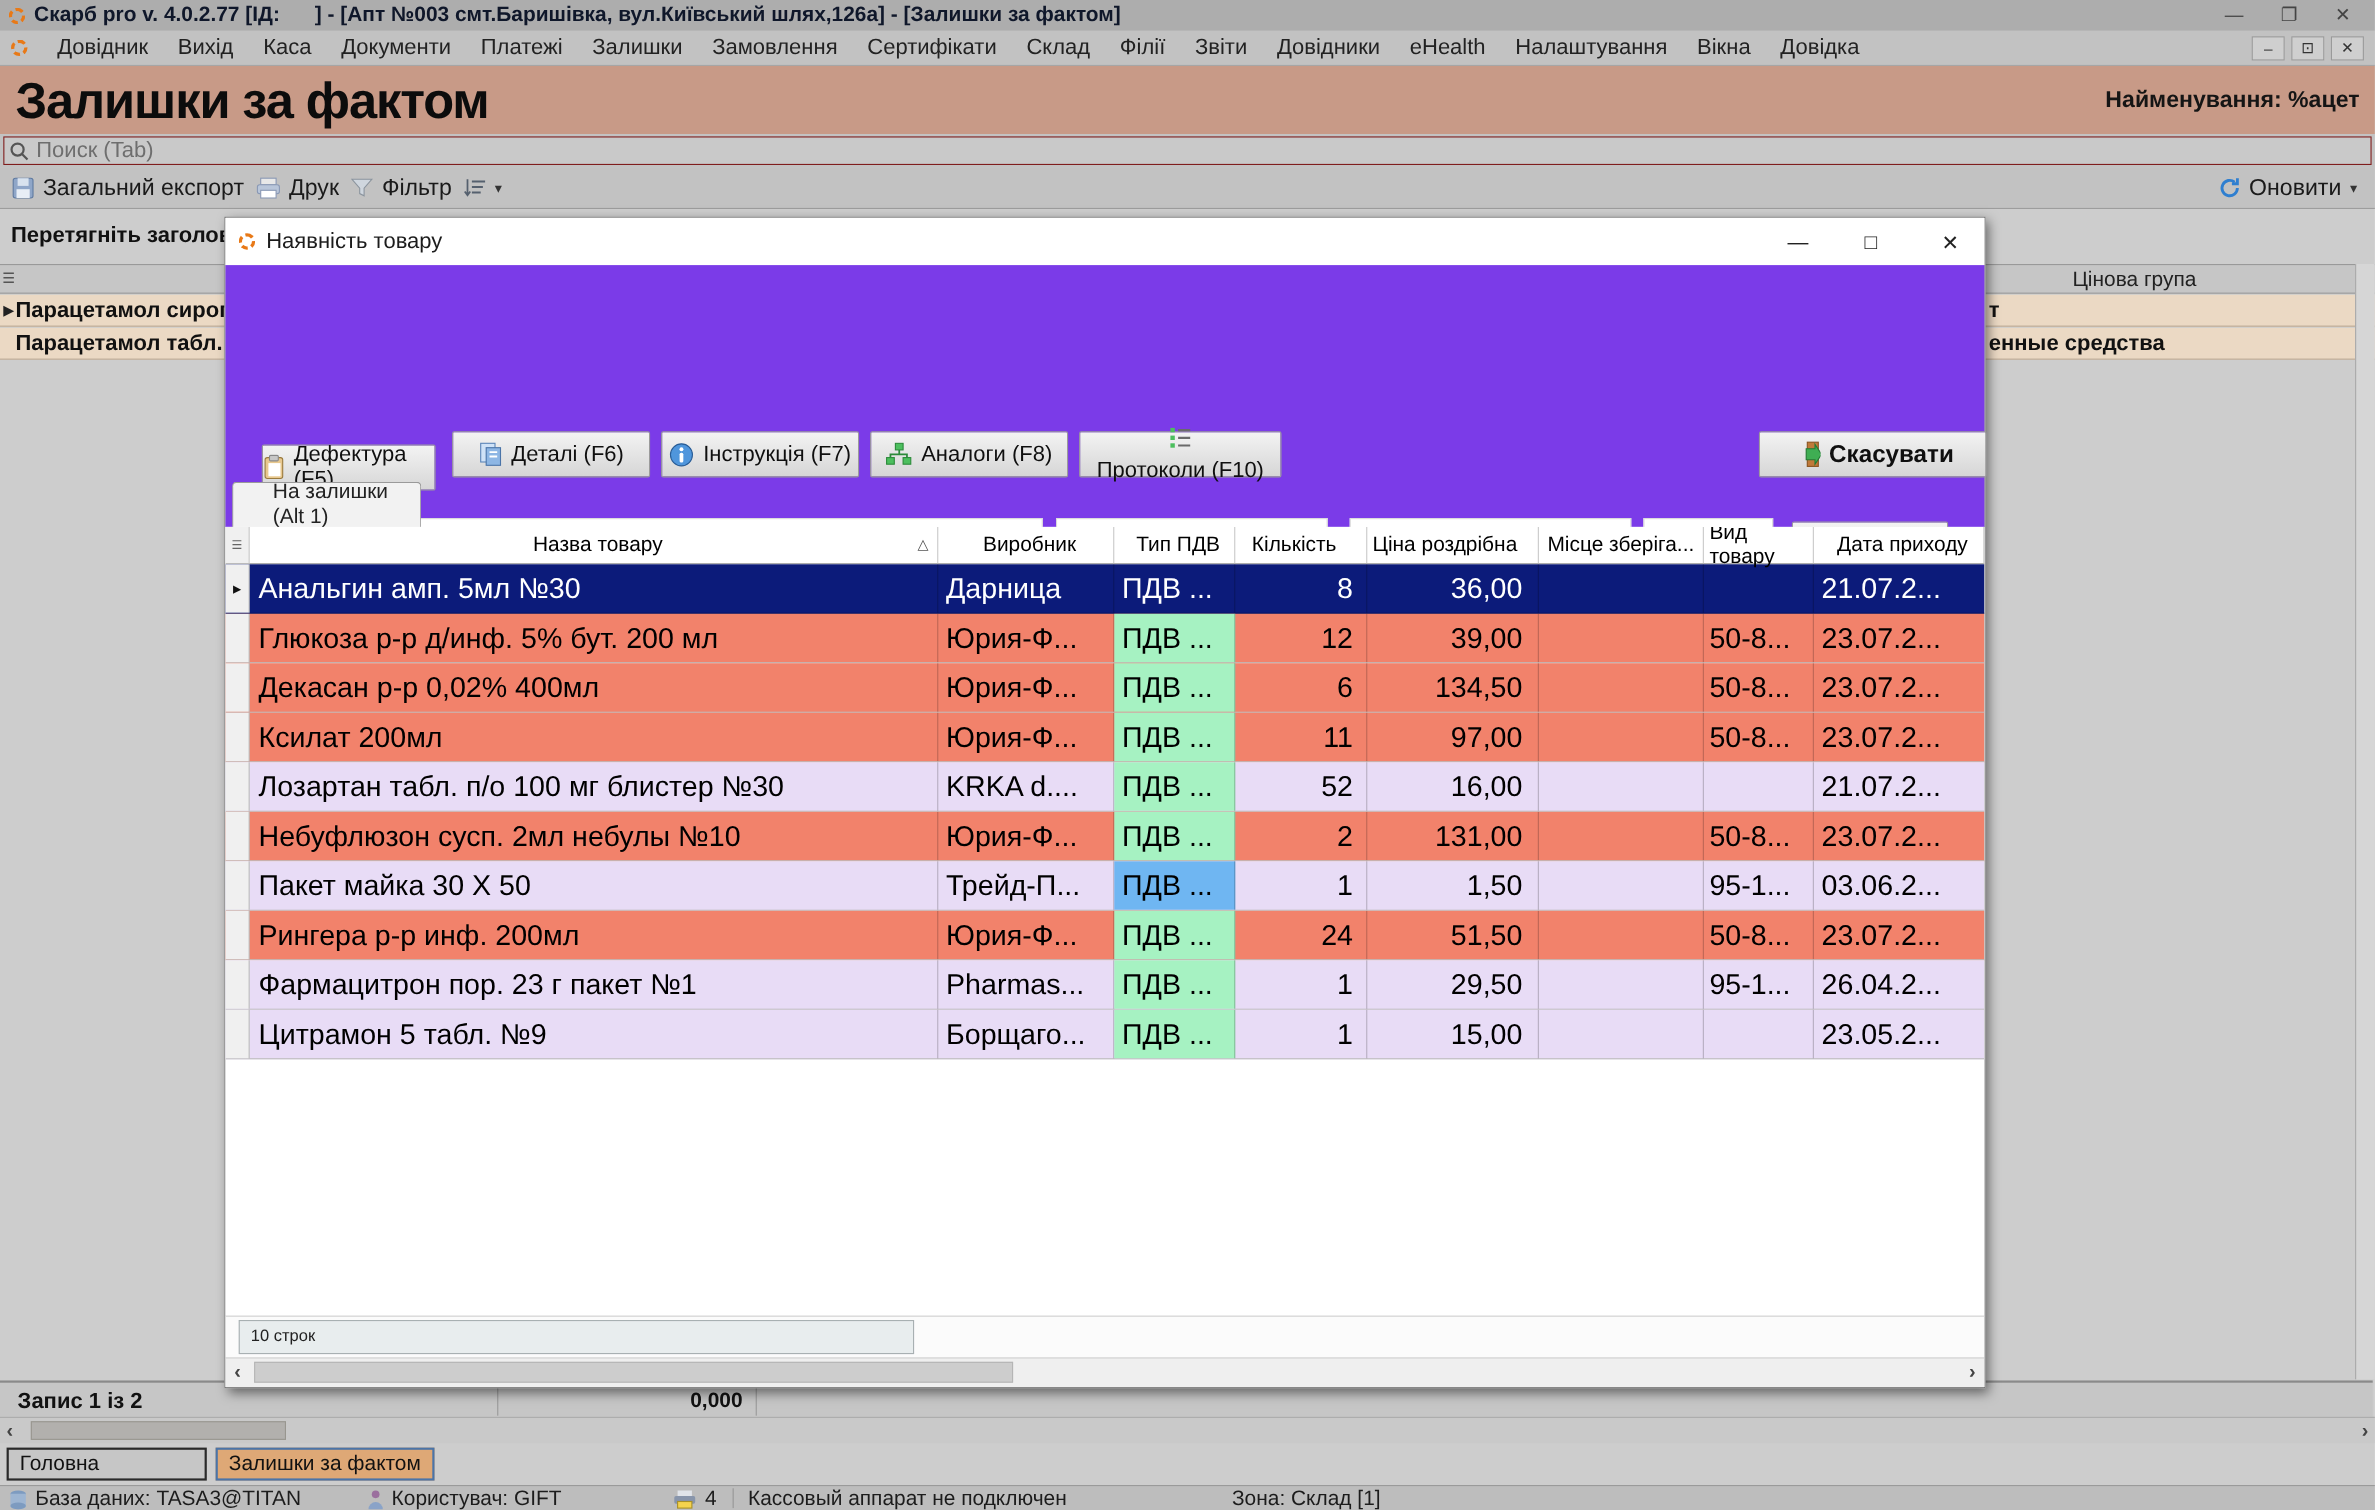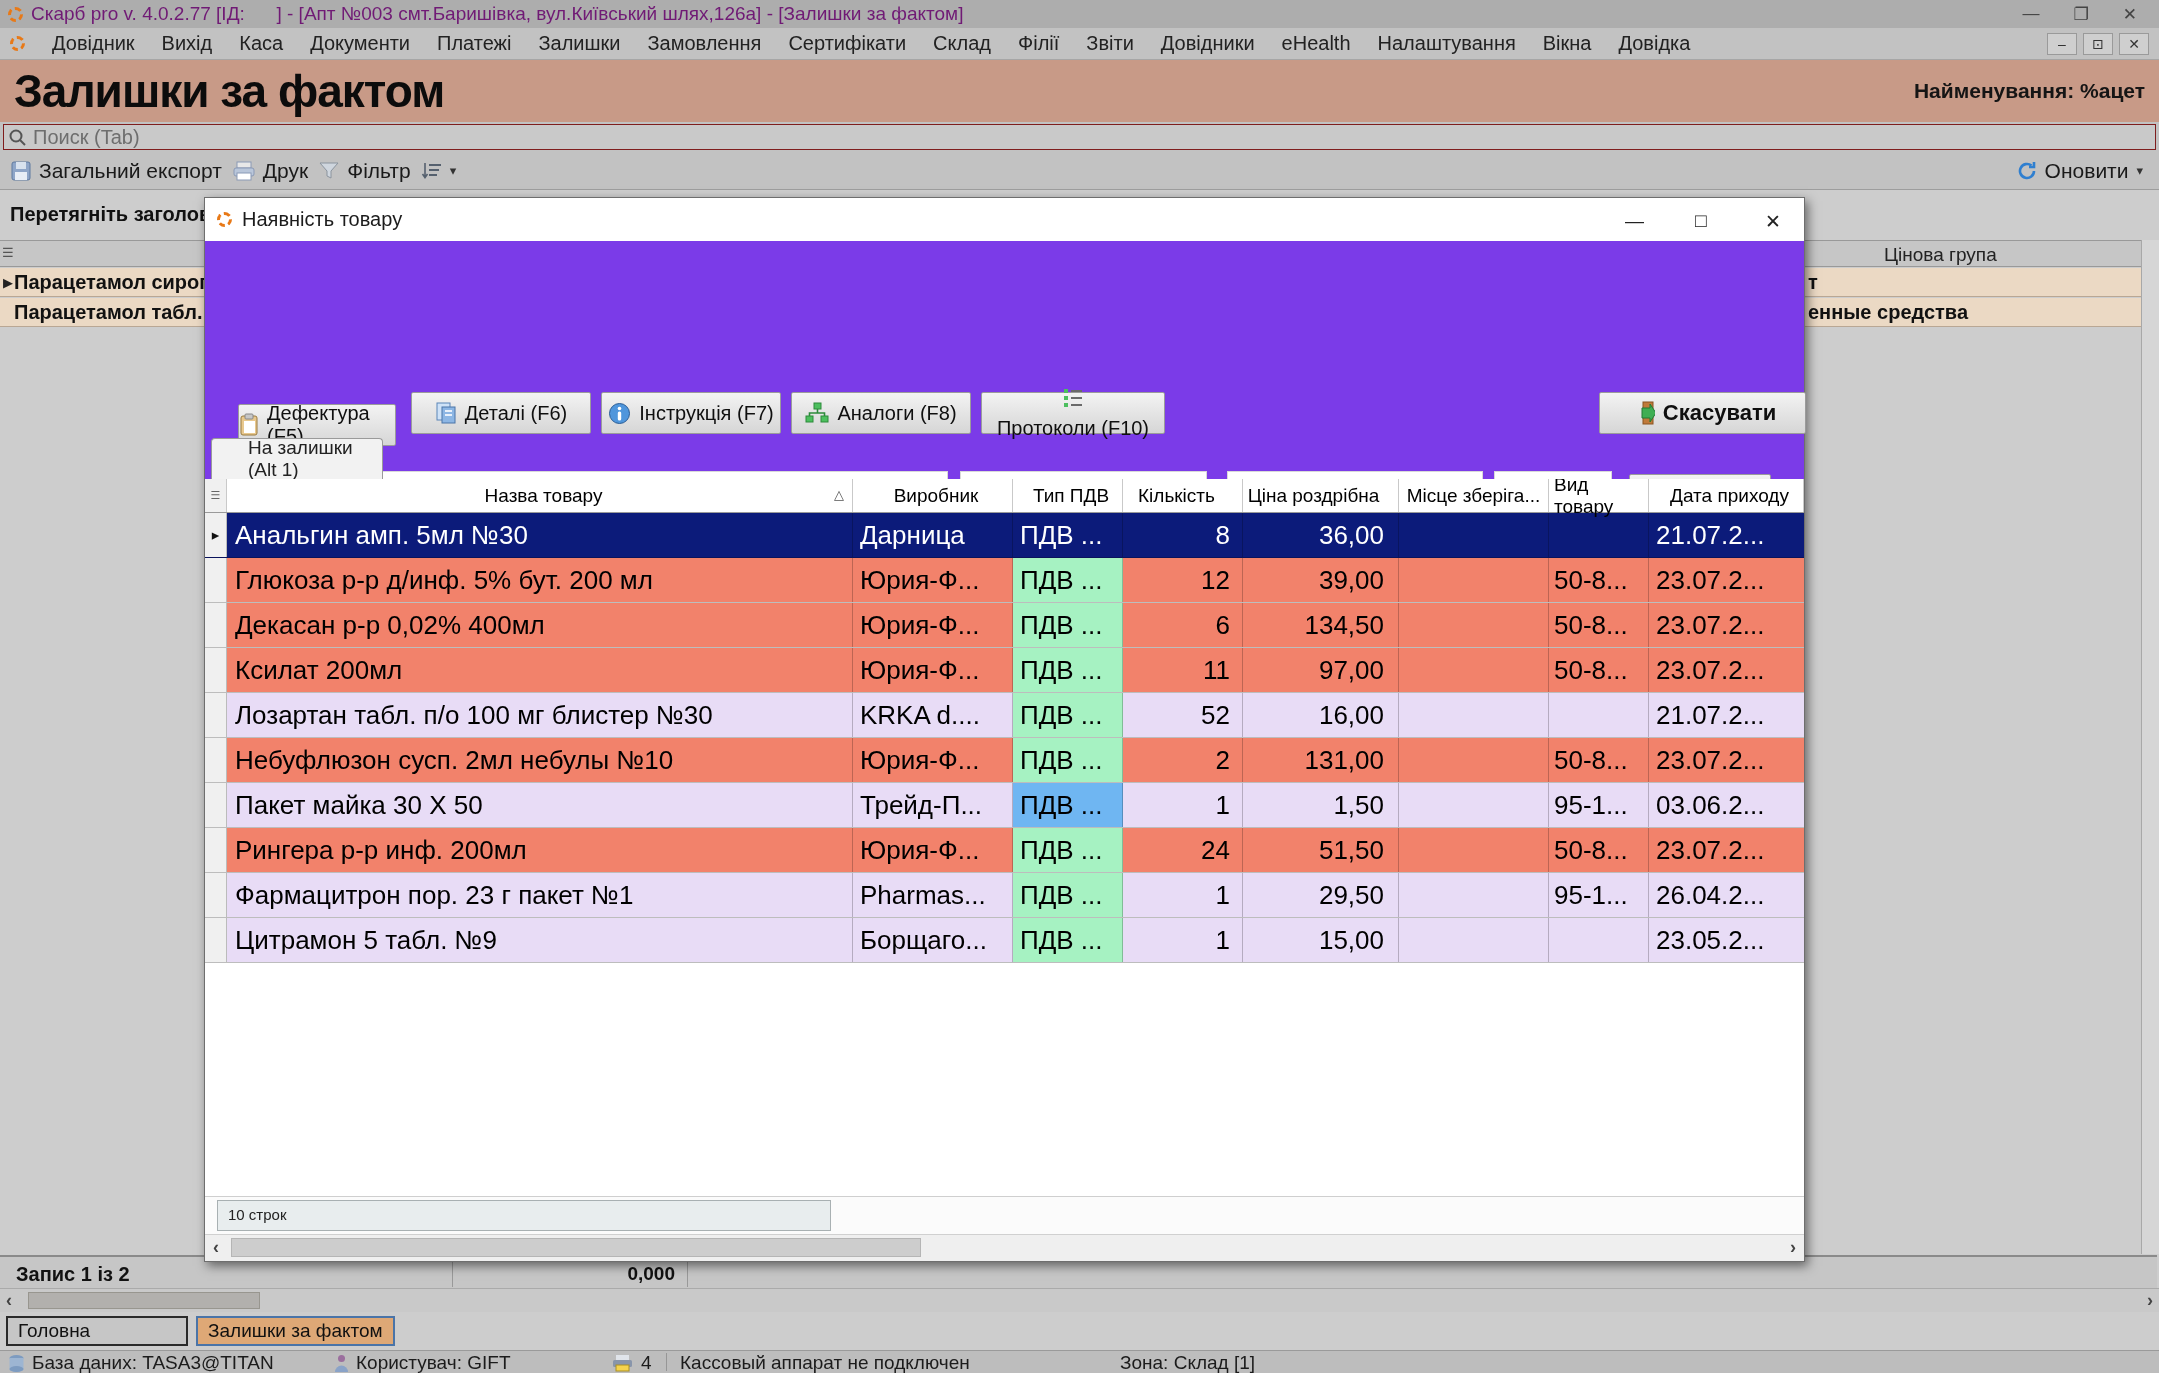--- a/index.html
+++ b/index.html
@@ -2,21 +2,21 @@
 <html style="--purple: #7b3be8; --salmon: #f2826b; --lavender: #e8dcf6; --mint: #a6f2c2; --cellblue: #6fb6f2; --navy: #0c1b7a; --tan: #c89a87; --tabtan: #dea876; --rowtan: #ebd9c4; --logo: #e87917;"><head>
 <meta charset="utf-8">
 <style>
   * { margin:0; padding:0; box-sizing:border-box; }
   html,body { width:2159px; height:1373px; overflow:hidden; }
   body { font-family:"Liberation Sans","DejaVu Sans",sans-serif; background:#cdcdcd; position:relative; }
   .abs { position:absolute; }
 
   
   .titlebar { left:0; top:0; width:2159px; height:28px; background:#adadad; display:flex; align-items:center; padding:0 8px; gap:8px; }
-  .titlebar .t { font-size:19px; color:#701a75; white-space:pre; }
+  .titlebar .t { font-size:19px; color:#0f172a; white-space:pre;font-weight:bold; }
   .winctl { margin-left:auto; display:flex; gap:34px; padding-right:14px; }
   .winctl span { font-size:17px; color:#444; }
   .logo { width:18px; height:18px; border:4px dashed var(--logo); border-radius:50%; display:inline-block; flex:none; }
   .logo.sm { width:15px; height:15px; border-width:3.5px; }
 
   .menubar { left:0; top:28px; width:2159px; height:32px; background:#c2c2c2; display:flex; align-items:center; gap:27px; padding:0 10px; border-bottom:1px solid #a6a6a6; }
   .menubar .mi { font-size:20px; color:#222; }
   .mdictl { margin-left:auto; display:flex; gap:6px; }
   .mdictl span { width:30px; height:22px; background:#cfcfcf; border:1px solid #9a9a9a; font-size:14px; color:#333; display:flex; align-items:center; justify-content:center; }
 

